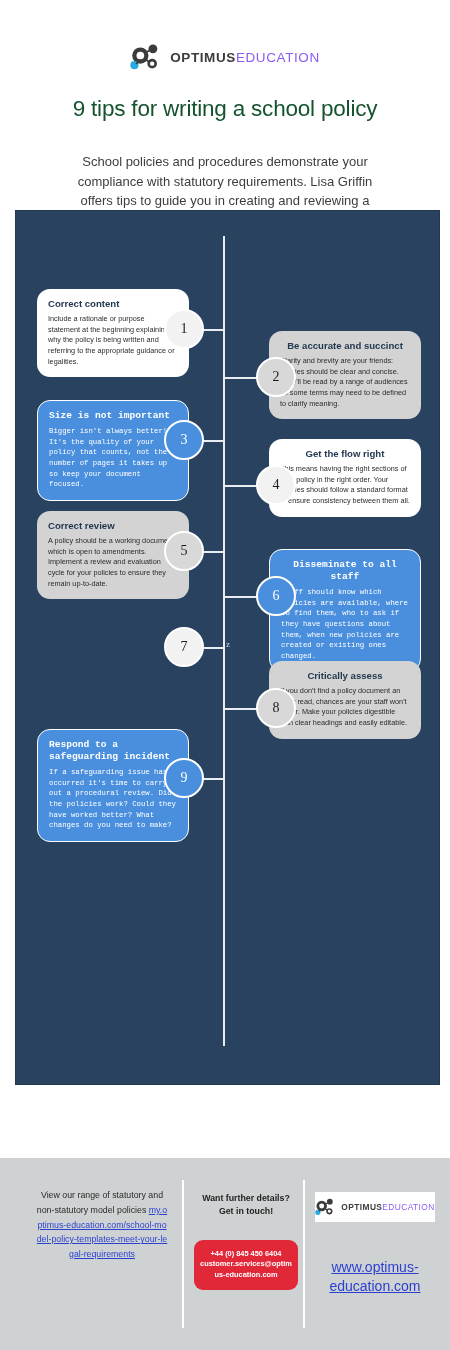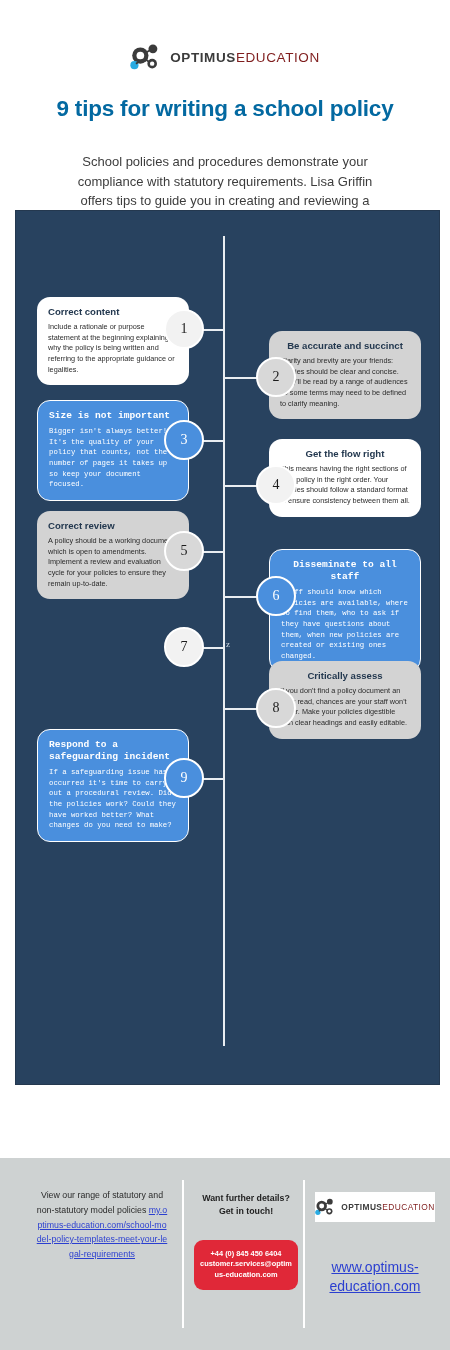--- a/index.html
+++ b/index.html
@@ -13,25 +13,25 @@
   .page { position: relative; width: 450px; height: 1350px; background:#fff; }
 
   
   .header-logo {
     position: absolute; top: 42px; left: 0; width: 450px;
     display: flex; align-items: center; justify-content: center; gap: 6px;
   }
   .logo-mark { width: 34px; height: 30px; display:block; }
   .logo-word { font-size: 13.5px; letter-spacing: .6px; white-space: nowrap; }
   .logo-word .w1 { color:#3b3b3b; font-weight: 700; }
-  .logo-word .w2 { color:#7f1d1d; font-weight: 400; }
+  .logo-word .w2 { color:#8b5cf6; font-weight: 400; }
 
   .title {
     position:absolute; top:96px; left:0; width:450px; text-align:center;
-    color:#0369a1; font-size:22.5px; font-weight:700; letter-spacing:-0.2px;
+    color:#14532d; font-size:22.5px; font-weight:400; letter-spacing:-0.2px;
   }
   .intro {
     position:absolute; top:152px; left:72px; width:306px; text-align:center;
     color:#3d3d3d; font-size:13px; line-height:1.5;
   }
 
   
   .panel {
     position:absolute; left:15px; top:210px; width:425px; height:875px;
     background:#28425f; border:1px solid #24384f;
@@ -150,21 +150,21 @@
     <div class="connector" style="left:152px; top:118px; width:57px;"></div>
     <div class="connector" style="left:207px; top:166px; width:62px;"></div>
     <div class="connector" style="left:152px; top:229px; width:57px;"></div>
     <div class="connector" style="left:207px; top:274px; width:62px;"></div>
     <div class="connector" style="left:152px; top:340px; width:57px;"></div>
     <div class="connector" style="left:207px; top:385px; width:62px;"></div>
     <div class="connector" style="left:152px; top:436px; width:57px;"></div>
     <div class="connector" style="left:207px; top:497px; width:62px;"></div>
     <div class="connector" style="left:152px; top:567px; width:57px;"></div>
 
-    <div class="card left white" style="top:86px;">
+    <div class="card left white" style="top:78px;">
       <div class="card-title">Correct content</div>
       <div class="card-body">Include a rationale or purpose statement at the beginning explaining why the policy is being written and referring to the appropriate guidance or legalities.</div>
     </div>
     <div class="num white" style="left:148px; top:98px;">
       <span>1</span>
     </div>
 
     <div class="card right grey" style="top:120px;">
       <div class="card-title">Be accurate and succinct</div>
       <div class="card-body">Clarity and brevity are your friends: policies should be clear and concise. They'll be read by a range of audiences so some terms may need to be defined to clarify meaning.</div>

